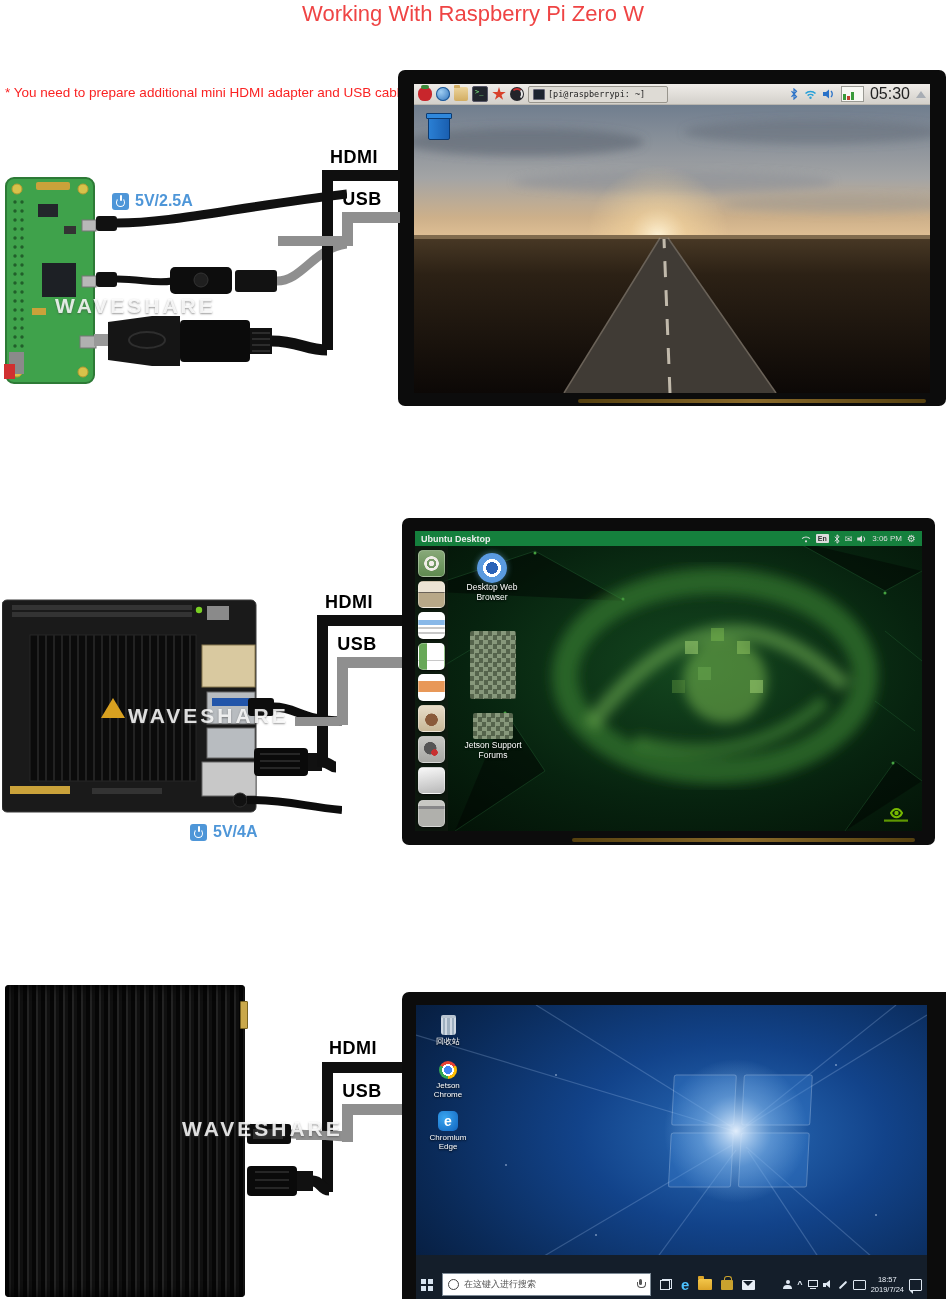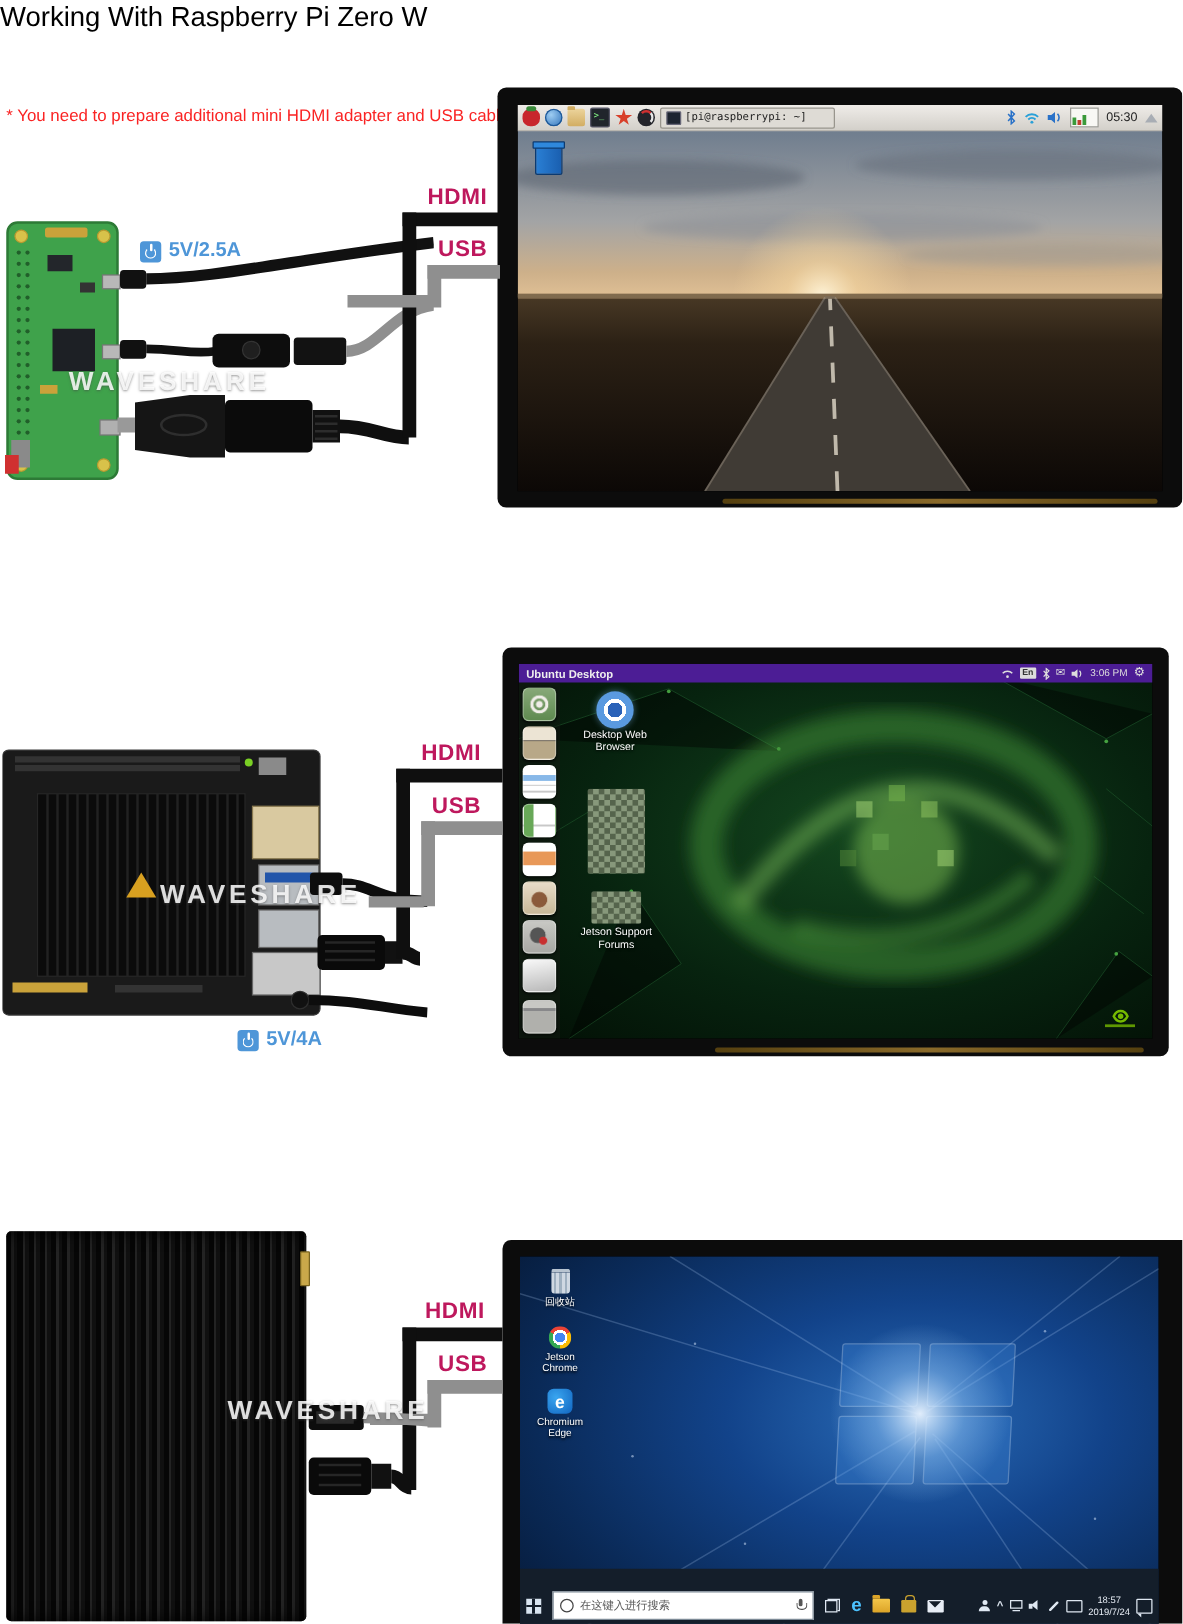--- a/index.html
+++ b/index.html
@@ -1,22 +1,22 @@
 <!DOCTYPE html>
 <html><head>
 <meta charset="utf-8">
 <style>
   html,body{margin:0;padding:0;background:#fff}
   #canvas{position:relative;width:946px;height:1299px;background:#fff;overflow:hidden;
           font-family:"Liberation Sans","DejaVu Sans",sans-serif}
   .abs{position:absolute}
   .sec{position:absolute;inset:0;pointer-events:none}
-  .sec-title{position:absolute;left:0;right:0;text-align:left;font-size:22px;color:#000000}
+  .sec-title{position:absolute;left:0;right:0;text-align:center;font-size:22px;color:#ef4444}
   .note{position:absolute;font-size:13.5px;color:#fa2323}
-  .conn-label{position:absolute;font-size:18px;font-weight:700;color:#be185d;text-align:right;letter-spacing:.5px}
+  .conn-label{position:absolute;font-size:18px;font-weight:700;color:#000000;text-align:center;letter-spacing:.5px}
   .bar{position:absolute;background:#0f0f0f;z-index:4}
   .bar.gray{background:#8f8f8f;z-index:5}
   .watermark{position:absolute;color:rgba(255,255,255,.85);font-weight:700;letter-spacing:3px;font-size:21px;
              text-shadow:0 1px 2px rgba(70,70,70,.55);z-index:6}
   .power-tag{position:absolute;display:flex;align-items:center;gap:6px;color:#4e96d8;font-size:16px;font-weight:700;z-index:6}
   .pwr{position:relative;width:17px;height:17px;background:#4e96d8;border-radius:3px;flex:0 0 auto}
   .pwr::before{content:"";position:absolute;left:4px;top:5px;width:7px;height:7px;border:1.6px solid #fff;border-radius:50%;border-top-color:transparent}
   .pwr::after{content:"";position:absolute;left:7.5px;top:2px;width:2px;height:6px;background:#fff;border-radius:1px}
   .display{position:absolute;background:#0c0c0c;border-radius:7px;z-index:3}
   .screen{position:absolute;overflow:hidden;background:#000}
@@ -35,27 +35,27 @@
   .ric-math{background:#d8402a;clip-path:polygon(50% 0,61% 35%,98% 35%,68% 57%,79% 91%,50% 70%,21% 91%,32% 57%,2% 35%,39% 35%)}
   .ric-claw{background:#23242a;border-radius:50%}
   .ric-claw::before{content:"";position:absolute;inset:1px;border:2px solid transparent;border-top-color:#d03030;border-right-color:#e8e8e8;border-radius:50%}
   .rpi-win{height:15px;background:#dedbd5;border:1px solid #98958d;border-radius:2px;display:flex;align-items:center;
            font-size:8.5px;color:#222;padding:0 4px;gap:3px;width:130px;font-family:"DejaVu Sans Mono",monospace}
   .rwb-ic{width:10px;height:9px;background:#1d2430;border:1px solid #667;border-radius:1px;flex:0 0 auto}
   .rpi-right{margin-left:auto;display:flex;align-items:center;gap:6px}
   .cpu{width:19px;height:12px;background:#f8f8f4;border:1px solid #9a9a94;display:flex;align-items:flex-end;gap:1px;padding:1px}
   .cpu b{display:block;width:3px;background:#3a9a3a;height:6px}
   .cpu b.r{background:#c04030;height:4px}
-  .rclock{font-size:10px;color:#222}
+  .rclock{font-size:16px;color:#222}
   .eject{width:0;height:0;border-left:5px solid transparent;border-right:5px solid transparent;border-bottom:7px solid #a8adb4}
   .rtrash{position:absolute;left:14px;top:32px;width:20px;height:22px;background:linear-gradient(90deg,#2a7fd4,#1a5fb0);
           border:1px solid #0c3a70;border-radius:2px;z-index:2}
   .rtrash::before{content:"";position:absolute;left:-3px;top:-4px;right:-3px;height:4px;background:#2f88dc;border:1px solid #0c3a70;border-radius:1px}
   
-  .ub-bar{position:absolute;top:0;left:0;right:0;height:15px;background:#4c1d95;color:#eee;display:flex;align-items:center;
+  .ub-bar{position:absolute;top:0;left:0;right:0;height:15px;background:#15803d;color:#eee;display:flex;align-items:center;
           font-size:9px;padding:0 6px;gap:5px;z-index:3}
   .ub-right{margin-left:auto;display:flex;align-items:center;gap:5px;font-size:8px;color:#ddd}
   .enbox{background:#dcdcdc;color:#333;font-size:7px;font-weight:700;padding:0 2px;border-radius:1px;line-height:9px}
   .ub-launcher{position:absolute;left:0;top:15px;bottom:0;width:33px;background:rgba(22,26,20,.5);display:flex;
                flex-direction:column;align-items:center;padding:4px 0;gap:4px;z-index:2}
   .lt{width:25px;height:25px;border-radius:5px;border:1px solid rgba(255,255,255,.3);box-shadow:0 1px 2px rgba(0,0,0,.6);flex:0 0 auto}
   .ublab{color:#fff;font-size:8.5px;text-align:center;text-shadow:0 1px 2px #000;line-height:1.15}
   .chrom{width:30px;height:30px;border-radius:50%;margin:0 auto;
          background:radial-gradient(circle at 50% 50%,#2a62b8 0 6px,#fff 6px 9px,#5a9ae0 9px 15px);
          box-shadow:0 0 6px rgba(130,200,255,.45)}

